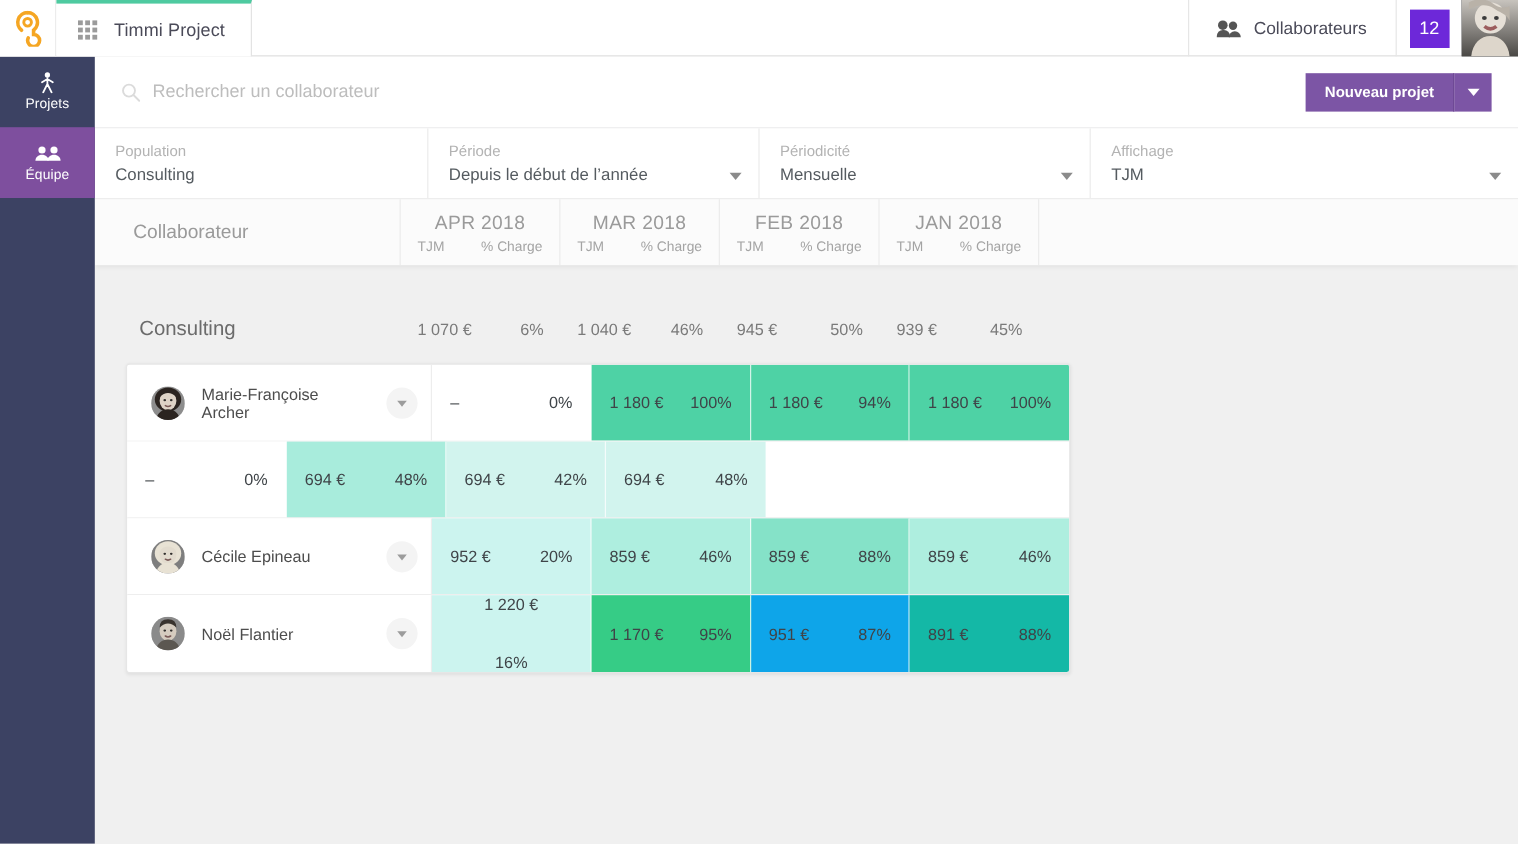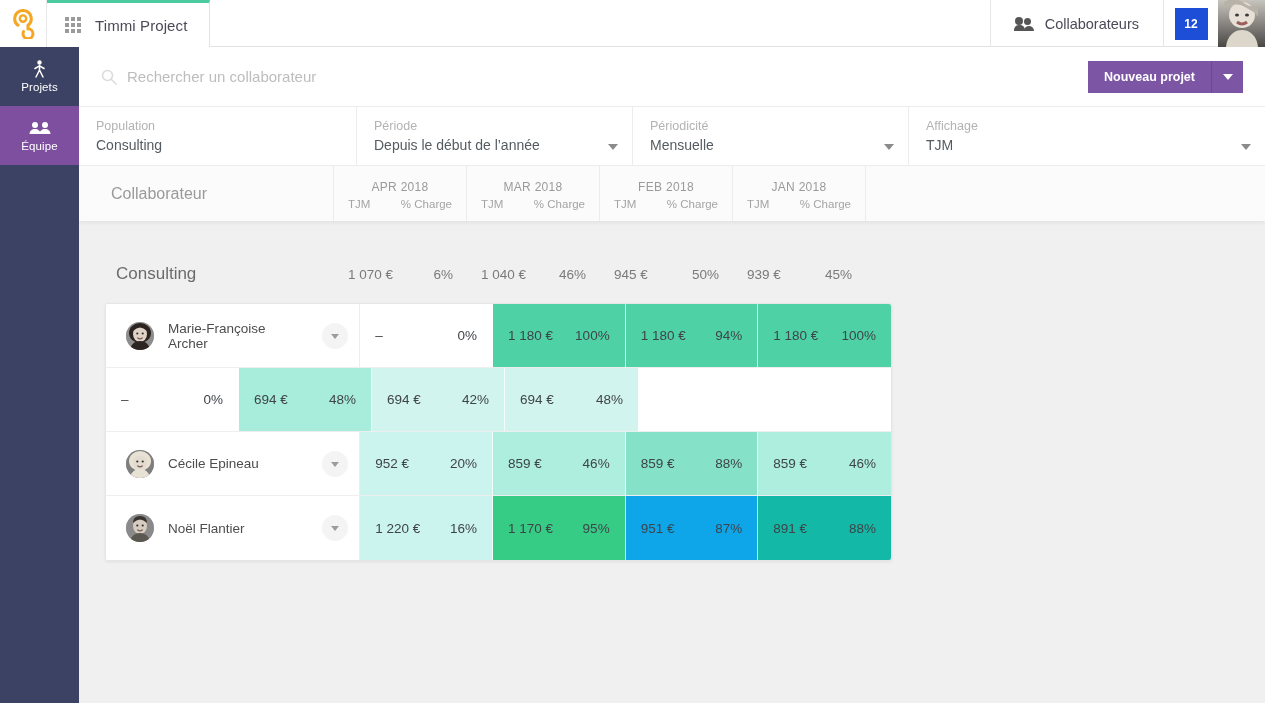--- a/index.html
+++ b/index.html
@@ -55,22 +55,22 @@
   .people-icon .h1{position:absolute; width:8px;height:8px;border-radius:50%;background:#555;left:0;top:0;}
   .people-icon .h2{position:absolute; width:7px;height:7px;border-radius:50%;background:#555;left:9px;top:1px;}
   .people-icon .b1{position:absolute; width:11px;height:6px;border-radius:5px 5px 0 0;background:#555;left:-1px;top:8px;}
   .people-icon .b2{position:absolute; width:10px;height:5px;border-radius:5px 5px 0 0;background:#555;left:9px;top:9px;}
 
   .count-badge-wrap{
     display:flex; align-items:center; justify-content:center;
     width:55px; height:47px; border-left:1px solid #e6e6e6;
   }
   .count-badge{
-    width:33px; height:32px; background:#1d4ed8;
-    color:#fff; font-size:12px; font-weight:bold;
+    width:33px; height:32px; background:#6d28d9;
+    color:#fff; font-size:15px; font-weight:normal;
     display:flex;align-items:center;justify-content:center;
   }
   .user-avatar-top{
     width:47px;height:47px;overflow:hidden;flex:none;
     background:#303030;
   }
 
   
   .sidebar{
     position:absolute; top:47px; left:0;
@@ -157,21 +157,21 @@
     padding-left:32px;
     font-size:16px; color:#9a9a9a;
     border-right:1px solid #ececec;
   }
   .th-month{
     width:133px;
     border-right:1px solid #ececec;
     display:flex;flex-direction:column;align-items:center;justify-content:center;
     padding-top:3px;
   }
-  .th-m-name{ font-size:12px; color:#9a9a9a; letter-spacing:.3px; margin-bottom:4px;}
+  .th-m-name{ font-size:16px; color:#9a9a9a; letter-spacing:.3px; margin-bottom:4px;}
   .th-m-sub{ display:flex; width:100%; padding:0 14px; justify-content:space-between; }
   .th-m-sub span{ font-size:11.5px; color:#a4a4a4; }
   .th-rest{ flex:1; }
 
   
   .summary{
     display:flex; align-items:center;
     height:58px; margin-top:24px;
   }
   .sum-name{
@@ -502,21 +502,21 @@
               <path d="M7 9q7-7 14 0 0-7-7-7T7 9z" fill="#3a342e"></path>
               <ellipse cx="11.3" cy="11.5" rx="1.1" ry="0.9" fill="#32302e"></ellipse>
               <ellipse cx="16.7" cy="11.5" rx="1.1" ry="0.9" fill="#32302e"></ellipse>
               <path d="M11.8 16q2.2 1.6 4.4 0" fill="none" stroke="#7a5a57" stroke-width="1.3" stroke-linecap="round"></path>
             </svg></div>
           <span class="nm">Noël Flantier</span>
           <div class="chev">
             <span></span>
           </div>
         </div>
-        <div class="tcell" style="background: rgb(204, 244, 239);">
+        <div class="tcell" style="background: rgb(204, 244, 239); flex-direction: column;">
           <span class="v-eur">1 220 €</span>
           <span class="v-pct">16%</span>
         </div>
         <div class="tcell" style="background: rgb(54, 204, 134);">
           <span class="v-eur">1 170 €</span>
           <span class="v-pct">95%</span>
         </div>
         <div class="tcell" style="background: #0ea5e9;">
           <span class="v-eur">951 €</span>
           <span class="v-pct">87%</span>

